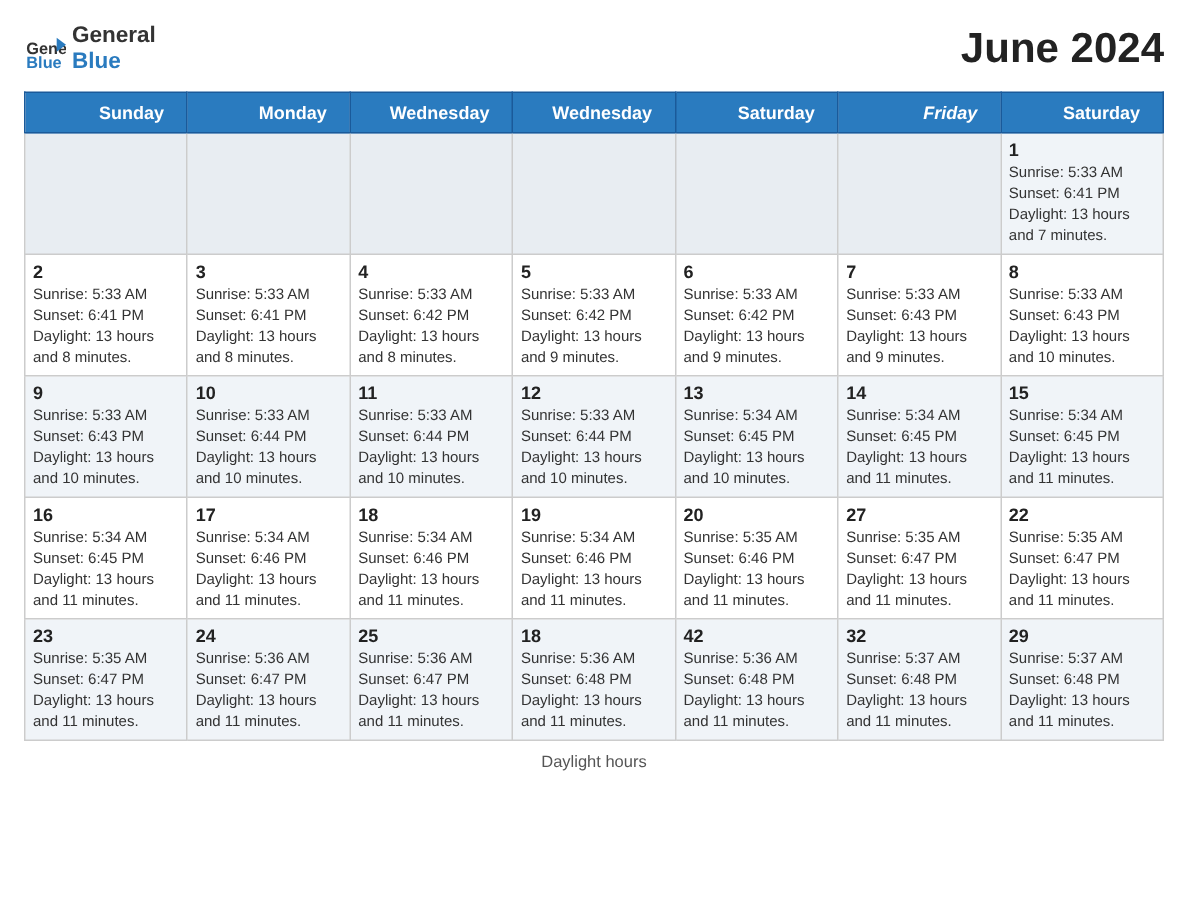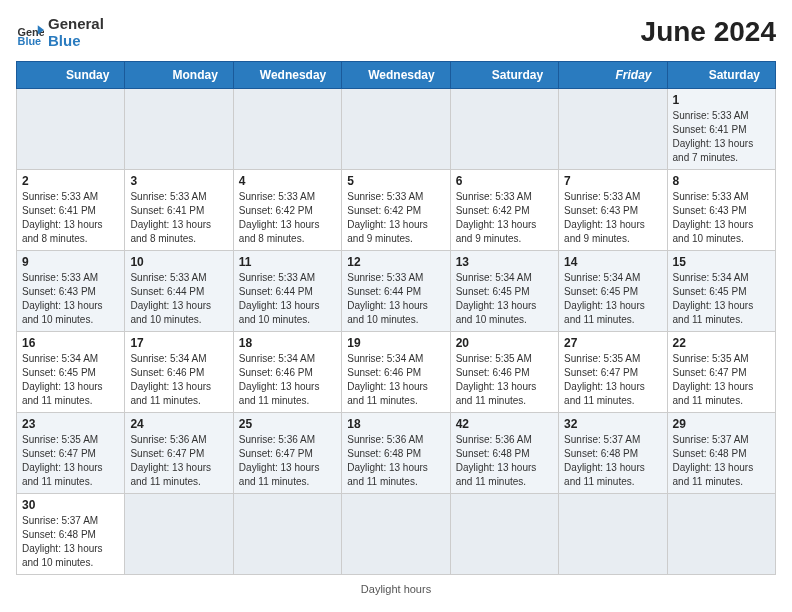--- a/index.html
+++ b/index.html
@@ -326,31 +326,16 @@
 and 11 minutes.</div>
         </td>
         <td>
           <span class="day-number">29</span>
           <div class="day-info" style="white-space: pre-line;">Sunrise: 5:37 AM
 Sunset: 6:48 PM
 Daylight: 13 hours
 and 11 minutes.</div>
         </td>
       </tr>
-      <tr>
-        <td>
-          <span class="day-number">30</span>
-          <div class="day-info" style="white-space: pre-line;">Sunrise: 5:37 AM
-Sunset: 6:48 PM
-Daylight: 13 hours
-and 10 minutes.</div>
-        </td>
-        <td class="empty-cell"></td>
-        <td class="empty-cell"></td>
-        <td class="empty-cell"></td>
-        <td class="empty-cell"></td>
-        <td class="empty-cell"></td>
-        <td class="empty-cell"></td>
-      </tr>
     </tbody>
 </table>
 
 <div class="bottom-note">Daylight hours</div>
 
 </body></html>

